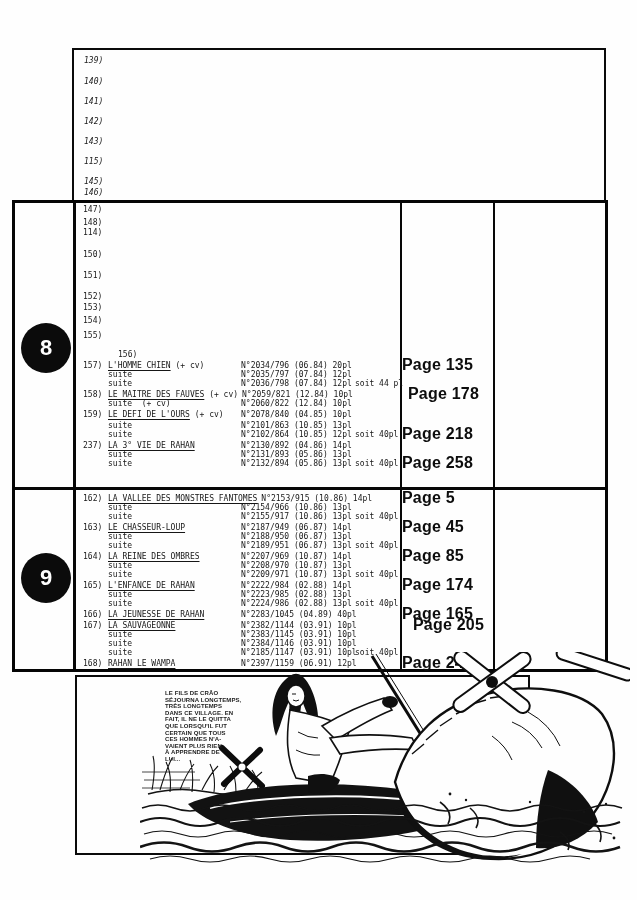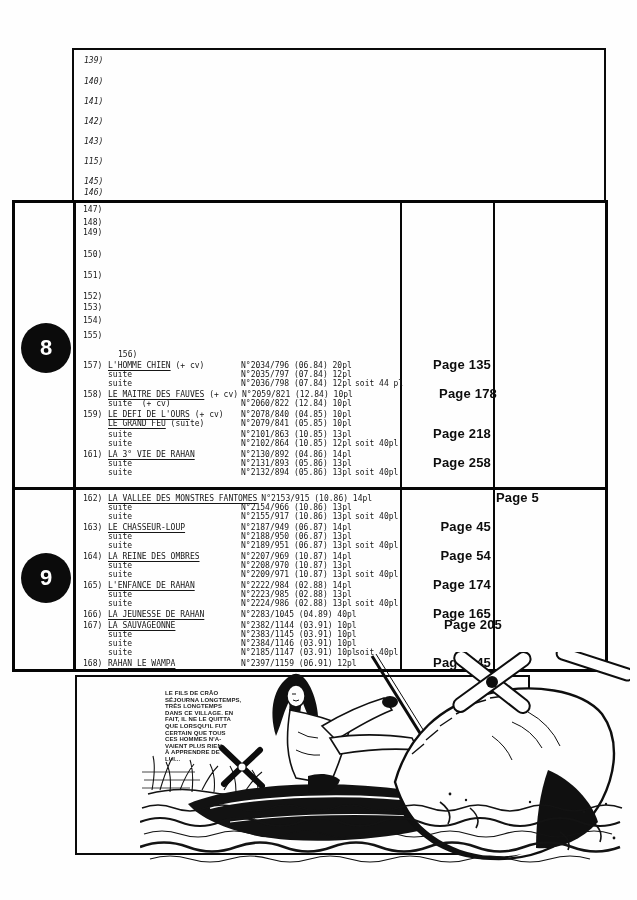--- a/index.html
+++ b/index.html
@@ -37,22 +37,22 @@
   .entry{margin-bottom:1.8px;}
   .line{display:flex;font-size:8px;line-height:9.1px;white-space:pre;}
   .num{display:inline-block;width:25px;flex:none;padding-left:10px;box-sizing:content-box;}
   .num{width:25px;}
   .label{display:inline-block;min-width:129px;padding-right:4px;}
   .label u{text-underline-offset:1.5px;}
   .ref{display:inline-block;min-width:110px;}
   .soit{padding-left:4px;}
   .pages{position:absolute;left:387px;top:0;width:89px;height:100%;}
   .page-label{
-    position:absolute;left:0;width:100%;text-align:right;
-    font-family:"Liberation Sans", sans-serif;font-weight:bold;font-size:13px;line-height:12px;
+    position:absolute;left:0;width:100%;text-align:left;
+    font-family:"Liberation Sans", sans-serif;font-weight:bold;font-size:16px;line-height:12px;
     color:#0d0d0d;letter-spacing:.2px;
   }
   
   .bottom-box{
     position:absolute;left:75px;top:675px;width:455px;height:180px;
     border:2px solid #0a0a0a;box-sizing:border-box;
   }
   .caption{
     position:absolute;left:165px;top:690px;width:102px;
     font-family:"Liberation Sans", sans-serif;font-weight:bold;
@@ -81,21 +81,21 @@
     <div class="vline v2"></div>
     <div class="vline v3"></div>
     <div class="hline-divider"></div>
 
     <div class="badge b8">8</div>
     <div class="badge b9">9</div>
 
     <div class="preitems" id="preitems-0">
         <div class="plain-item" style="top: 3px;">147)</div>
         <div class="plain-item" style="top: 16px;">148)</div>
-        <div class="plain-item" style="top: 26px;">149)</div>
+        <div class="plain-item" style="top: 26px;">114)</div>
         <div class="plain-item" style="top: 48px;">150)</div>
         <div class="plain-item" style="top: 69px;">151)</div>
         <div class="plain-item" style="top: 90px;">152)</div>
         <div class="plain-item" style="top: 101px;">153)</div>
         <div class="plain-item" style="top: 114px;">154)</div>
         <div class="plain-item" style="top: 129px;">155)</div>
         <div class="plain-item" style="top: 148px; margin-left: 35px;">156)</div>
       </div>
 
     <div class="entries e0" id="entries-0">
@@ -103,28 +103,27 @@
           <div class="line"><span class="num">157)</span><span class="label"><u>L'HOMME CHIEN</u> (+ cv)</span><span class="ref">N°2034/796 (06.84) 20pl</span><span class="soit"></span></div>
           <div class="line"><span class="num"></span><span class="label">suite</span><span class="ref">N°2035/797 (07.84) 12pl</span><span class="soit"></span></div>
           <div class="line"><span class="num"></span><span class="label">suite</span><span class="ref">N°2036/798 (07.84) 12pl</span><span class="soit">soit 44 pl</span></div>
         </div>
         <div class="entry">
           <div class="line"><span class="num">158)</span><span class="label"><u>LE MAITRE DES FAUVES</u> (+ cv)</span><span class="ref">N°2059/821 (12.84) 10pl</span><span class="soit"></span></div>
           <div class="line"><span class="num"></span><span class="label">suite  (+ cv)</span><span class="ref">N°2060/822 (12.84) 10pl</span><span class="soit"></span></div>
         </div>
         <div class="entry">
           <div class="line"><span class="num">159)</span><span class="label"><u>LE DEFI DE L'OURS</u> (+ cv)</span><span class="ref">N°2078/840 (04.85) 10pl</span><span class="soit"></span></div>
-          <div class="line"><span class="num"></span><span class="label"><u>LE GRAND FEU</u> (suite)</span><span class="ref">N°2079/841 (05.85) 10pl</span><span class="soit"></span></div>
         </div>
         <div class="entry">
           <div class="line"><span class="num"></span><span class="label">suite</span><span class="ref">N°2101/863 (10.85) 13pl</span><span class="soit"></span></div>
           <div class="line"><span class="num"></span><span class="label">suite</span><span class="ref">N°2102/864 (10.85) 12pl</span><span class="soit">soit 40pl</span></div>
         </div>
         <div class="entry">
-          <div class="line"><span class="num">161)</span><span class="label"><u>LA 3° VIE DE RAHAN</u></span><span class="ref">N°2130/892 (04.86) 14pl</span><span class="soit"></span></div>
+          <div class="line"><span class="num">237)</span><span class="label"><u>LA 3° VIE DE RAHAN</u></span><span class="ref">N°2130/892 (04.86) 14pl</span><span class="soit"></span></div>
           <div class="line"><span class="num"></span><span class="label">suite</span><span class="ref">N°2131/893 (05.86) 13pl</span><span class="soit"></span></div>
           <div class="line"><span class="num"></span><span class="label">suite</span><span class="ref">N°2132/894 (05.86) 13pl</span><span class="soit">soit 40pl</span></div>
         </div>
       </div>
     <div class="entries e1" id="entries-1">
         <div class="entry">
           <div class="line"><span class="num">162)</span><span class="label"><u>LA VALLEE DES MONSTRES FANTOMES</u></span><span class="ref">N°2153/915 (10.86) 14pl</span><span class="soit"></span></div>
           <div class="line"><span class="num"></span><span class="label">suite</span><span class="ref">N°2154/966 (10.86) 13pl</span><span class="soit"></span></div>
           <div class="line"><span class="num"></span><span class="label">suite</span><span class="ref">N°2155/917 (10.86) 13pl</span><span class="soit">soit 40pl</span></div>
         </div>
@@ -157,23 +156,23 @@
         </div>
       </div>
 
     <div class="pages" id="pages-0">
         <div class="page-label" style="top: 156px;">Page 135</div>
         <div class="page-label" style="top: 185px; padding-left: 6px;">Page 178</div>
         <div class="page-label" style="top: 225px;">Page 218</div>
         <div class="page-label" style="top: 254px;">Page 258</div>
       </div>
     <div class="pages" id="pages-1">
-        <div class="page-label" style="top: 289px; padding-left: 48px;">Page 5</div>
+        <div class="page-label" style="top: 289px;">Page 5</div>
         <div class="page-label" style="top: 318px;">Page 45</div>
-        <div class="page-label" style="top: 347px;">Page 54</div>
+        <div class="page-label" style="top: 347px;">Page 85</div>
         <div class="page-label" style="top: 376px;">Page 174</div>
         <div class="page-label" style="top: 405px;">Page 165</div>
         <div class="page-label" style="top: 416px; padding-left: 11px;">Page 205</div>
         <div class="page-label" style="top: 454px;">Page 245</div>
       </div>
   </div>
 
   <div class="bottom-box"></div>
 
   <svg class="illustration" viewBox="0 0 490 218" xmlns="http://www.w3.org/2000/svg">

